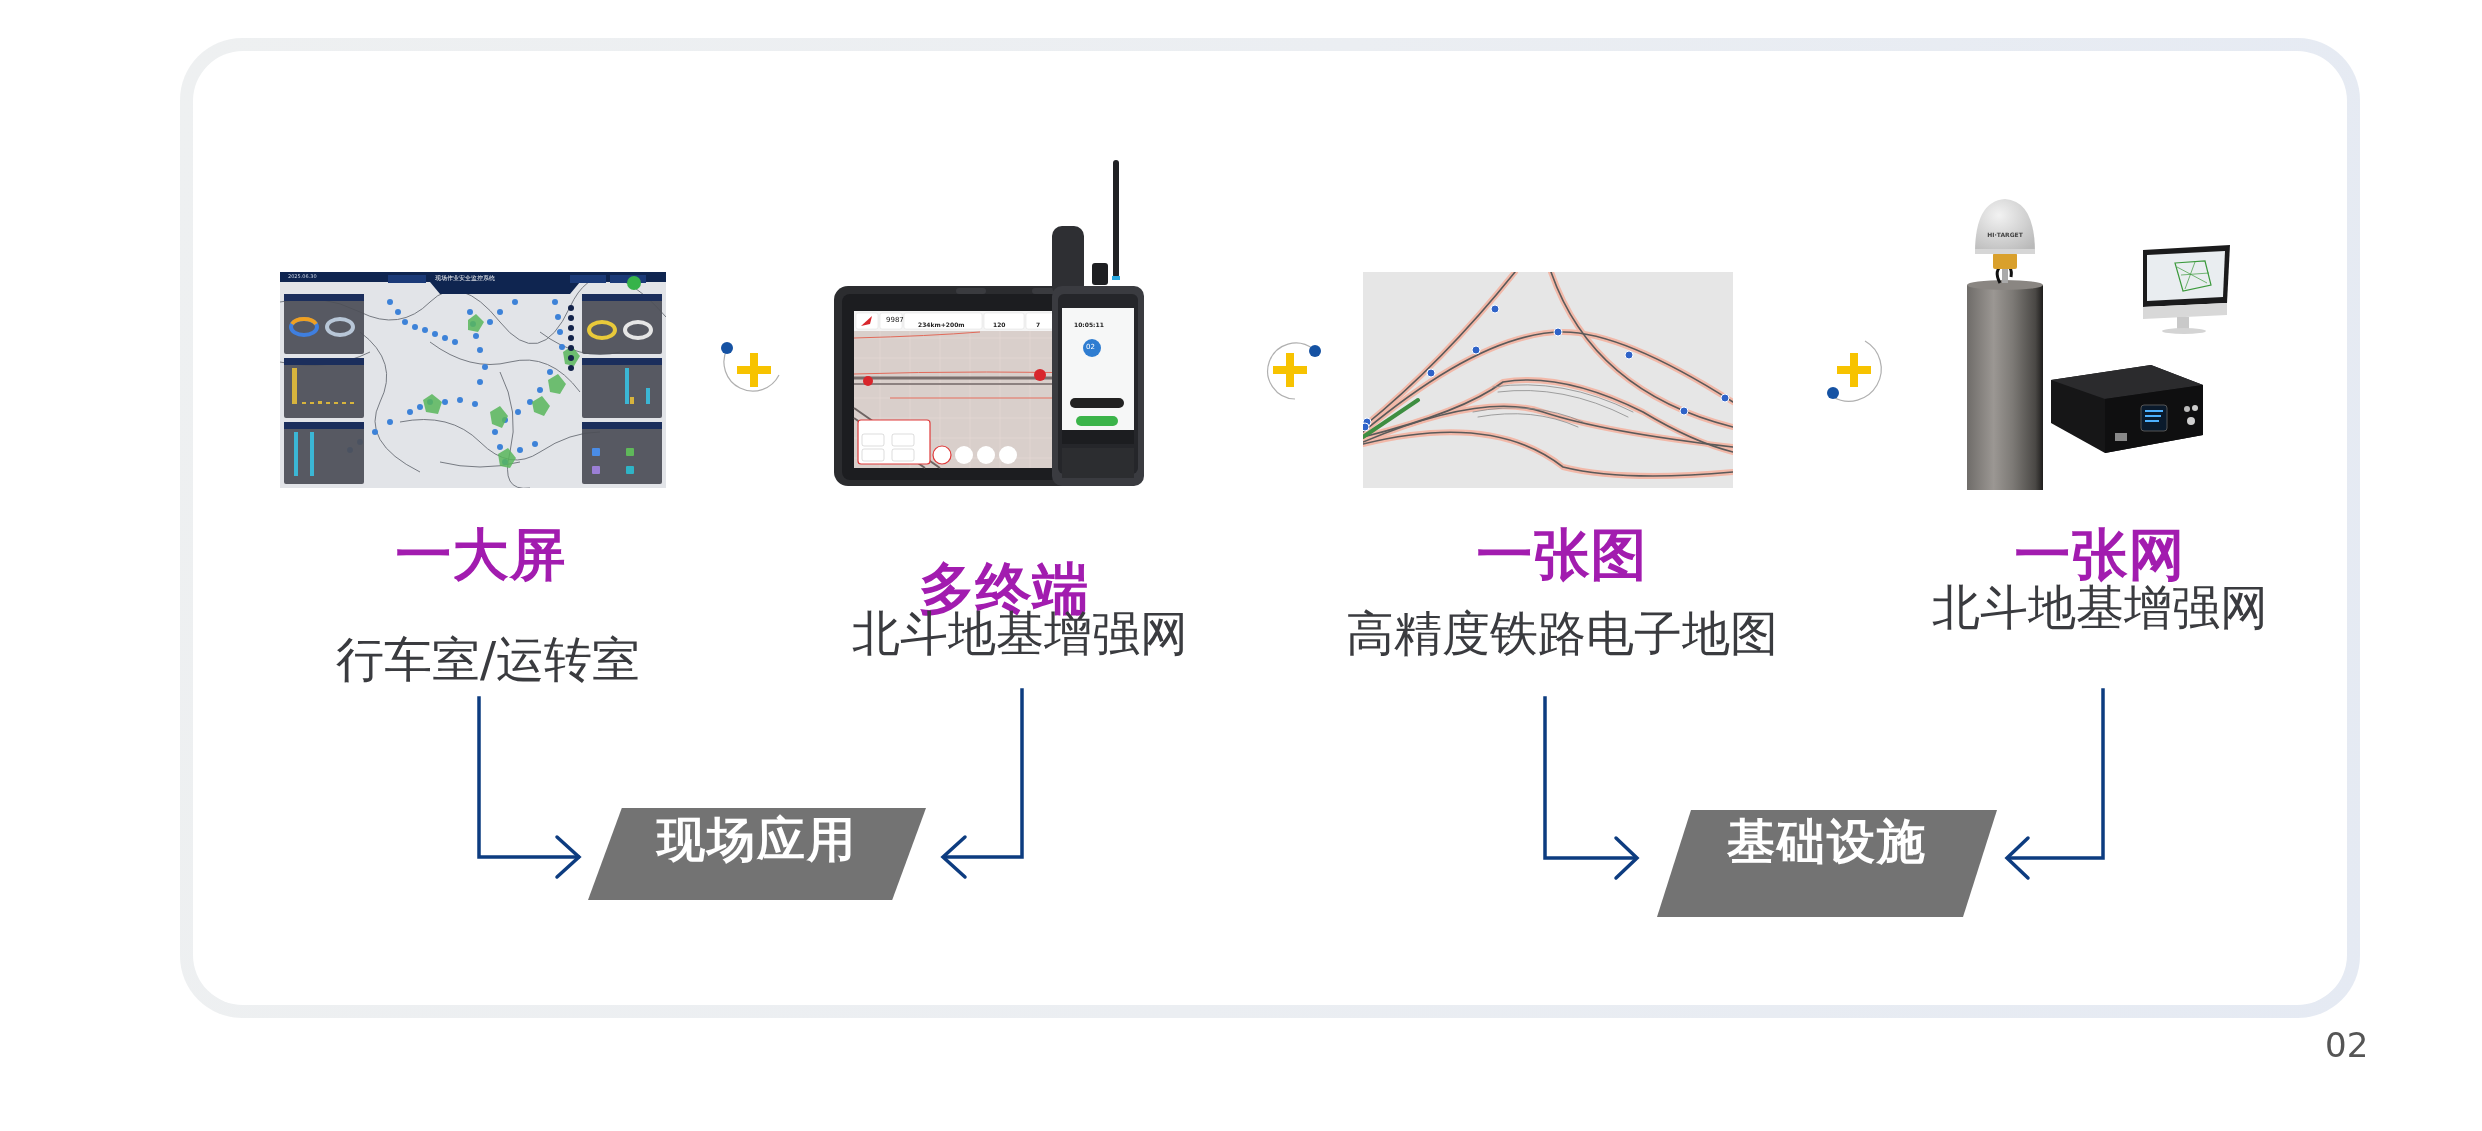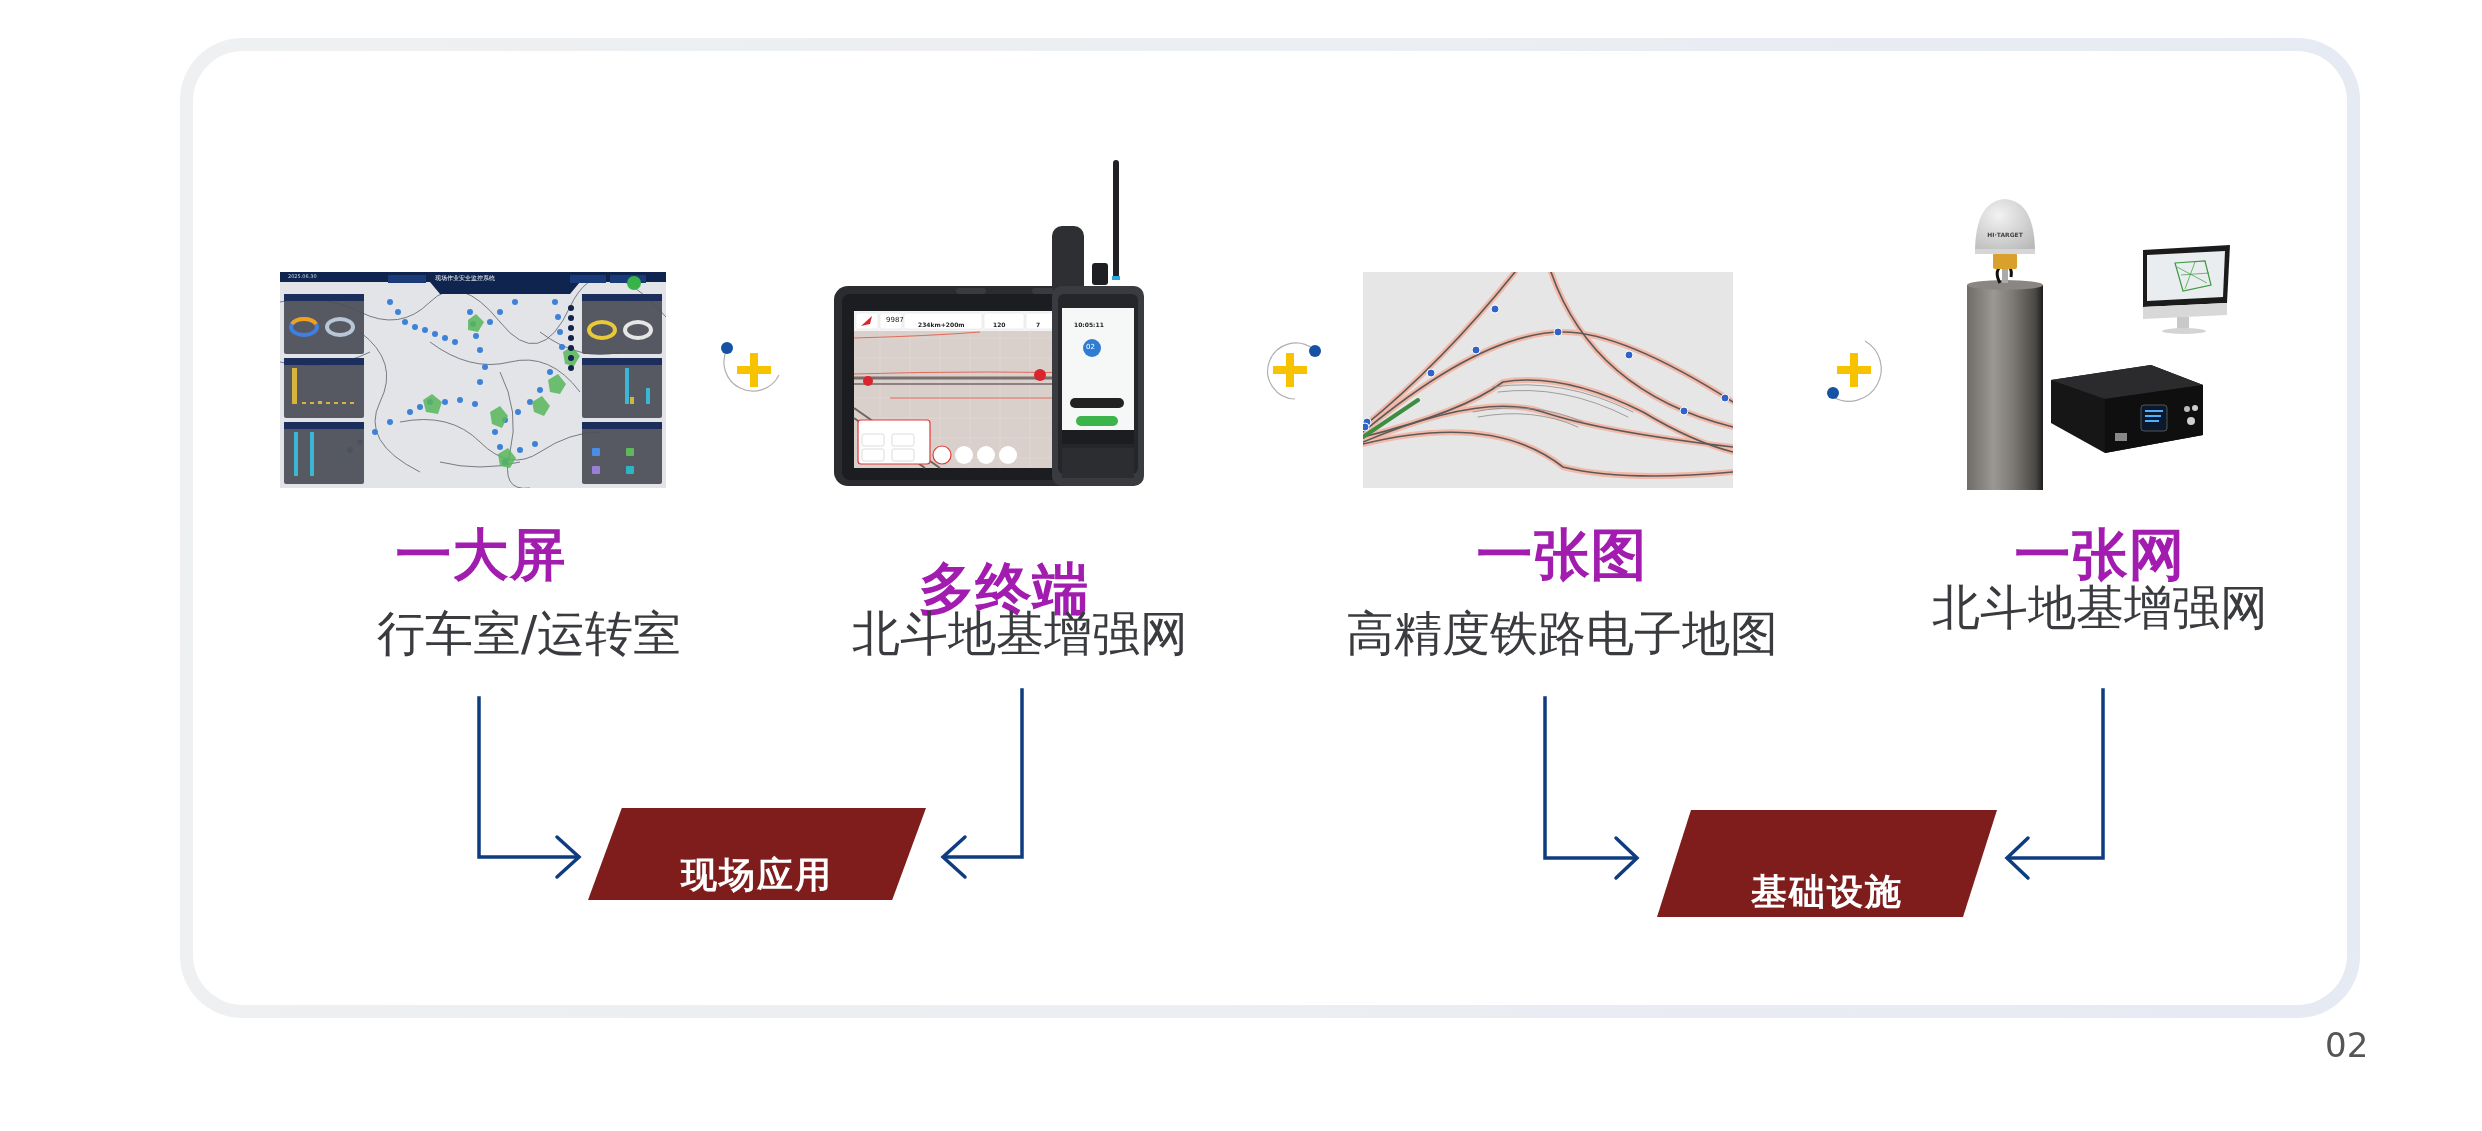--- a/index.html
+++ b/index.html
@@ -7,23 +7,23 @@
        font-family:"DejaVu Sans","Liberation Sans",sans-serif;}
   .frame{position:absolute;left:180px;top:38px;width:2180px;height:980px;box-sizing:border-box;
          border-radius:62px;padding:13px;
          background:linear-gradient(100deg,#eef0f1 0%,#ebeef2 50%,#e5eaf3 100%);}
   .frame-inner{width:100%;height:100%;background:#fff;border-radius:50px;}
   .abs{position:absolute;}
   .title{position:absolute;font-size:56px;font-weight:bold;color:#a21caf;text-align:center;
          transform:translateX(-50%);white-space:nowrap;letter-spacing:1px;}
   .sub{position:absolute;font-size:48px;color:#3a3b3f;text-align:center;transform:translateX(-50%);
        white-space:nowrap;}
-  .badge{position:absolute;height:92px;background:#7f1d1d;
+  .badge{position:absolute;height:92px;background:#737373;
          clip-path:polygon(10% 0,100% 0,90% 100%,0 100%);
-         display:flex;align-items:flex-end;justify-content:center;color:#fff;font-size:36px;
+         display:flex;align-items:flex-start;justify-content:center;color:#fff;font-size:48px;
          font-weight:bold;letter-spacing:2px;}
   .pagenum{position:absolute;left:2325px;top:1025px;font-size:34px;color:#555;}
   svg{display:block;}
   .img-box{position:absolute;overflow:hidden;}
 </style>
 </head>
 <body>
 
 <div class="frame">
   <div class="frame-inner"></div>
@@ -350,21 +350,21 @@
         <rect x="190" y="235" width="14" height="2"></rect>
       </g>
     <circle cx="232" cy="224" r="3" fill="#bbb"></circle>
       <circle cx="240" cy="223" r="3" fill="#ccc"></circle>
     <circle cx="236" cy="236" r="4" fill="#d0d0d0"></circle>
     <rect x="160" y="248" width="12" height="8" fill="#888"></rect>
   </svg>
 </div>
 
 <div class="title" style="left:481px;top:518px;">一大屏</div>
-<div class="sub" style="left:488px;top:602px;margin-left:41px;">行车室/运转室</div>
+<div class="sub" style="left:488px;top:628px;">行车室/运转室</div>
 
 <div class="title" style="left:1004px;top:518px;margin-top:34px;">多终端</div>
 <div class="sub" style="left:1020px;top:602px;">北斗地基增强网</div>
 
 <div class="title" style="left:1562px;top:518px;">一张图</div>
 <div class="sub" style="left:1562px;top:602px;text-align:right;">高精度铁路电子地图</div>
 
 <div class="title" style="left:2100px;top:518px;">一张网</div>
 <div class="sub" style="left:2100px;top:576px;text-align:right;">北斗地基增强网</div>
 

